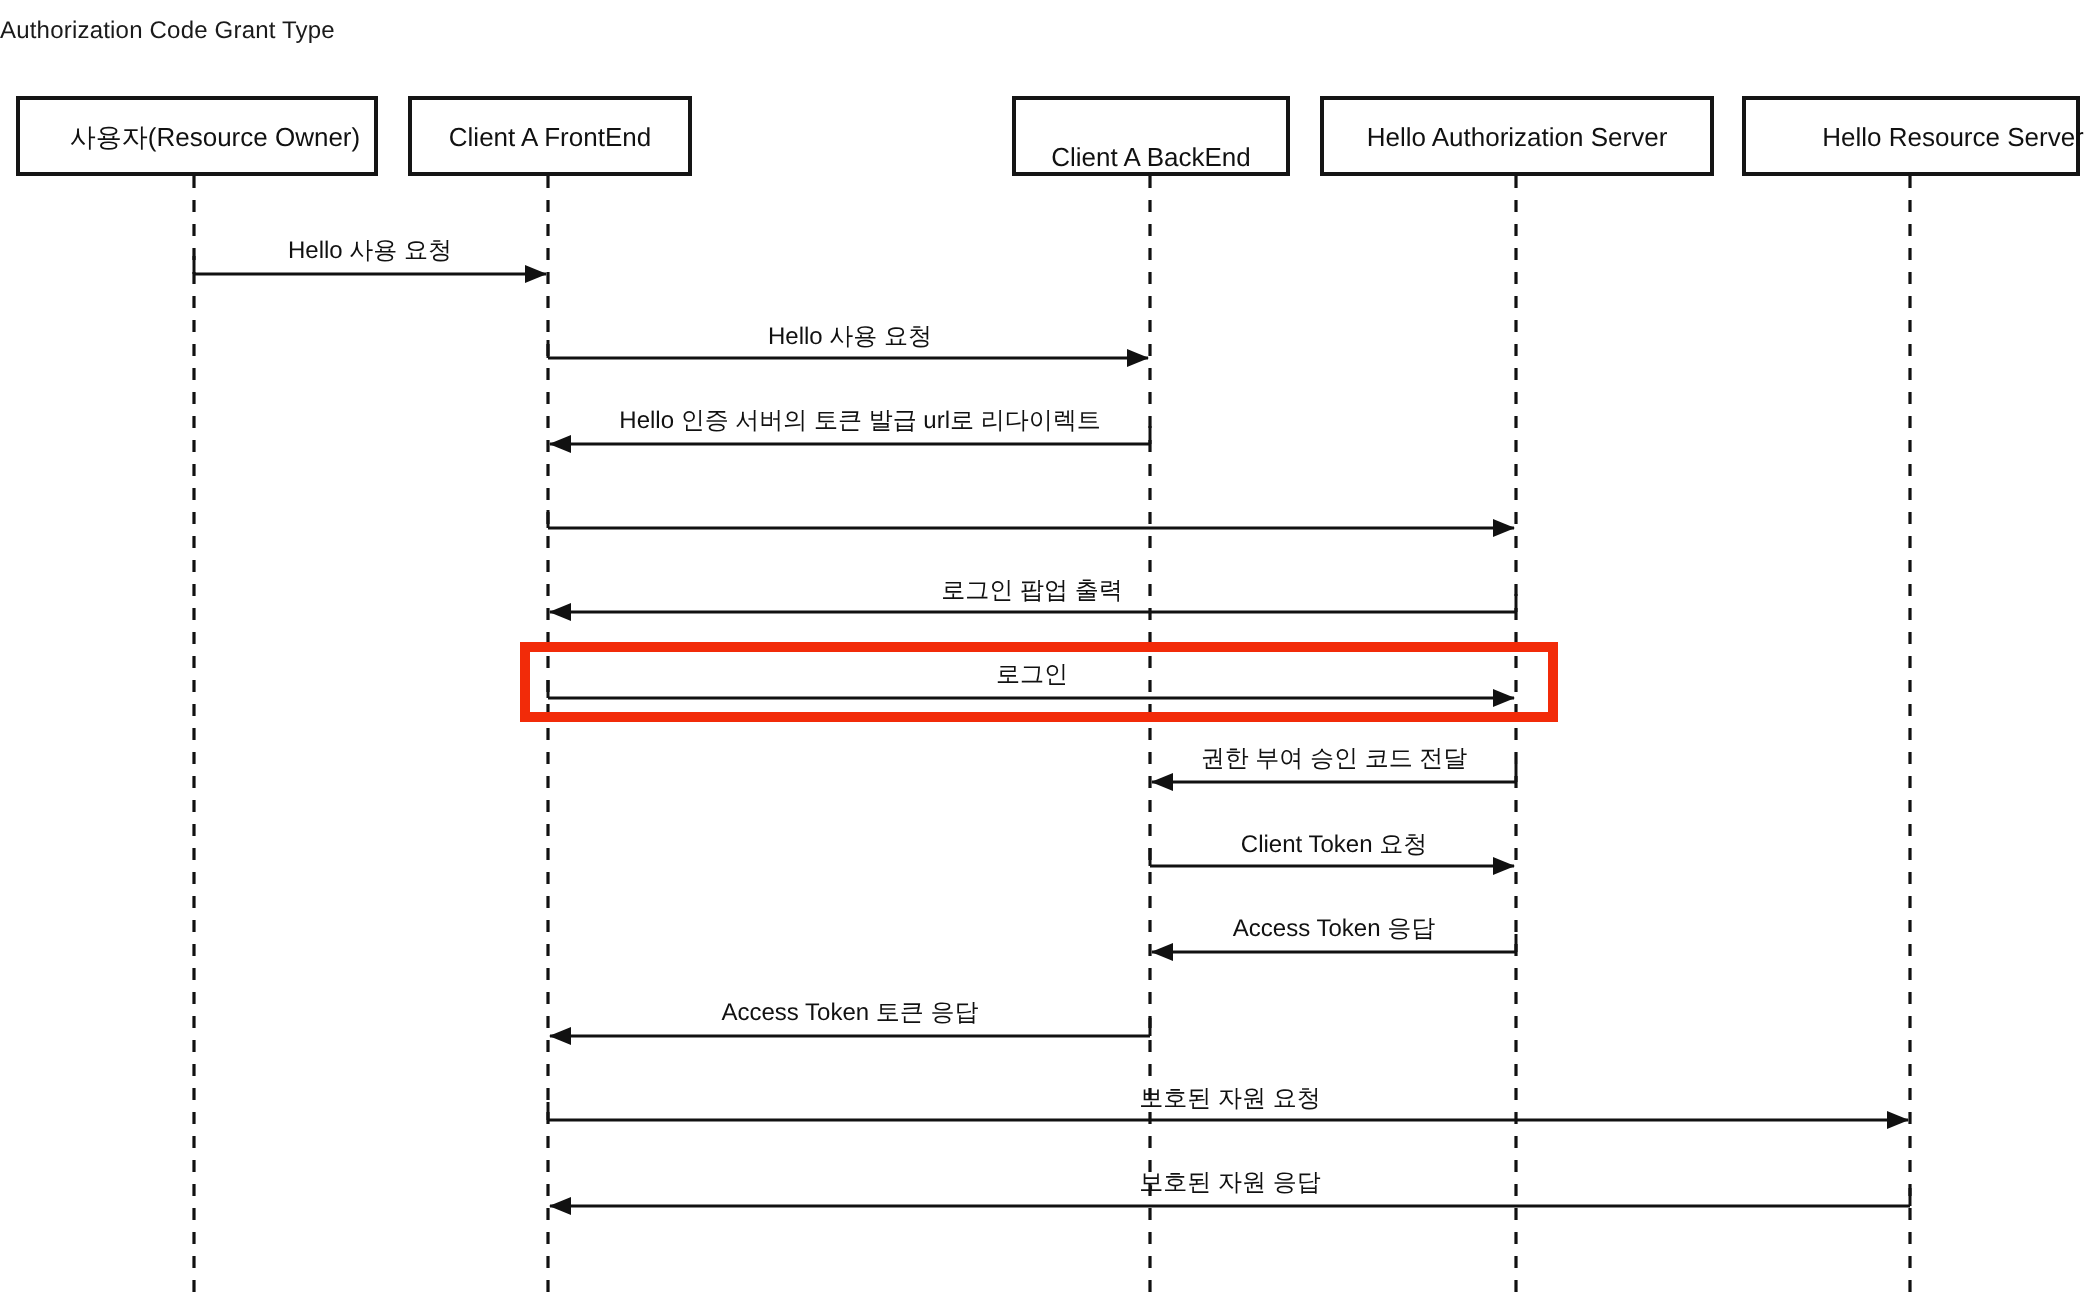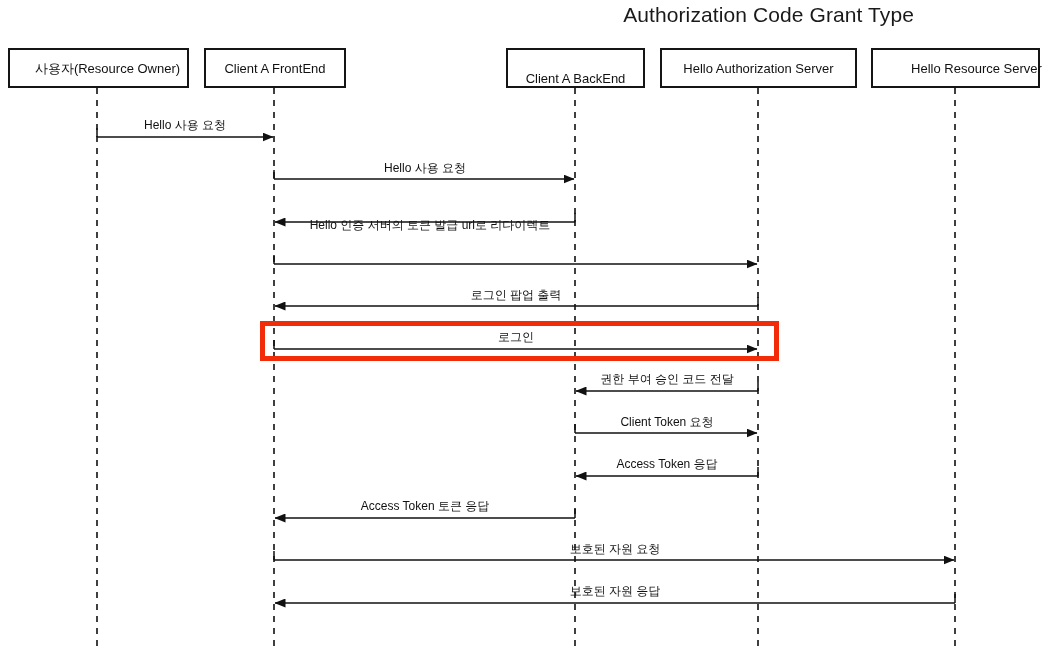--- a/index.html
+++ b/index.html
@@ -17,22 +17,22 @@
     width: 1047px;
     height: 655px;
     overflow: hidden;
     background: #ffffff;
   }
   #diagram-title {
     position: absolute;
     left: 0;
     top: 4px;
     width: 914px;
-    text-align: right;
-    font-size: 21px;
+    text-align: left;
+    font-size: 12px;
     line-height: 22px;
     color: #1a1a1a;
     letter-spacing: 0.1px;
   }
   .svg-layer {
     position: absolute;
     left: 0;
     top: 0;
   }
   .participant-box {
@@ -130,21 +130,21 @@
         <span class="participant-label">Hello Authorization Server</span>
       </div>
       <div class="participant-box" style="left: 871px; top: 48px; width: 169px; height: 40px; padding-left: 42px;">
         <span class="participant-label">Hello Resource Server</span>
       </div>
     </div>
 
   <div id="labels-layer">
       <div class="msg-label" style="left: 185px; top: 118px;">Hello 사용 요청</div>
       <div class="msg-label" style="left: 425px; top: 161px;">Hello 사용 요청</div>
-      <div class="msg-label" style="left: 430px; top: 218px;">Hello 인증 서버의 토큰 발급 url로 리다이렉트</div>
+      <div class="msg-label" style="left: 430px; top: 203px;">Hello 인증 서버의 토큰 발급 url로 리다이렉트</div>
       <div class="msg-label" style="left: 516px; top: 288px;">로그인 팝업 출력</div>
       <div class="msg-label" style="left: 516px; top: 330px;">로그인</div>
       <div class="msg-label" style="left: 667px; top: 372px;">권한 부여 승인 코드 전달</div>
       <div class="msg-label" style="left: 667px; top: 415px;">Client Token 요청</div>
       <div class="msg-label" style="left: 667px; top: 457px;">Access Token 응답</div>
       <div class="msg-label" style="left: 425px; top: 499px;">Access Token 토큰 응답</div>
       <div class="msg-label" style="left: 615px; top: 542px;">보호된 자원 요청</div>
       <div class="msg-label" style="left: 615px; top: 584px;">보호된 자원 응답</div>
     </div>
 

